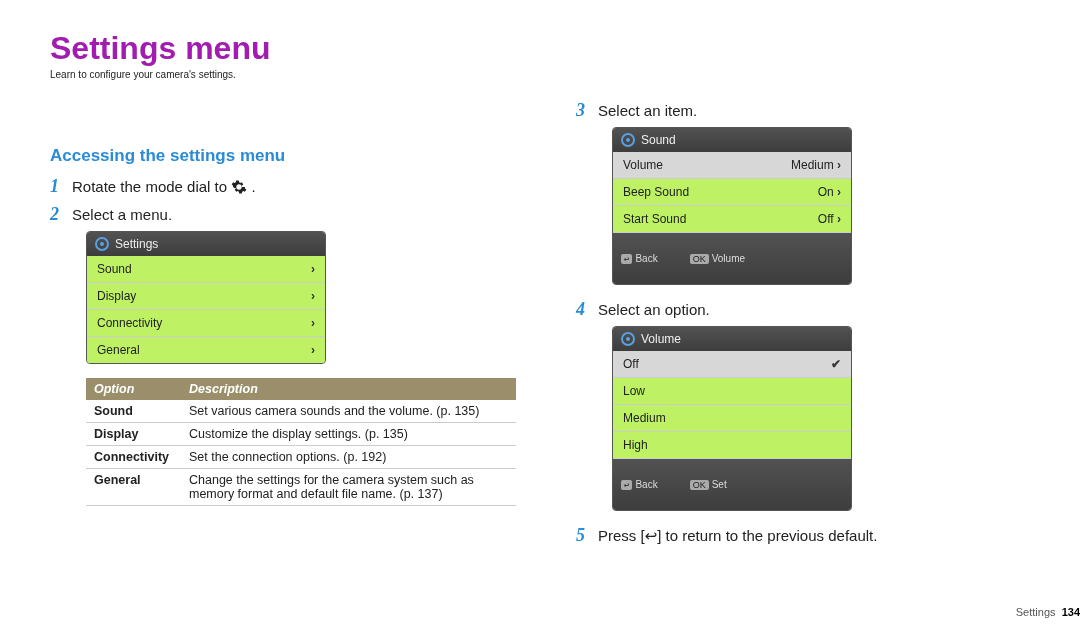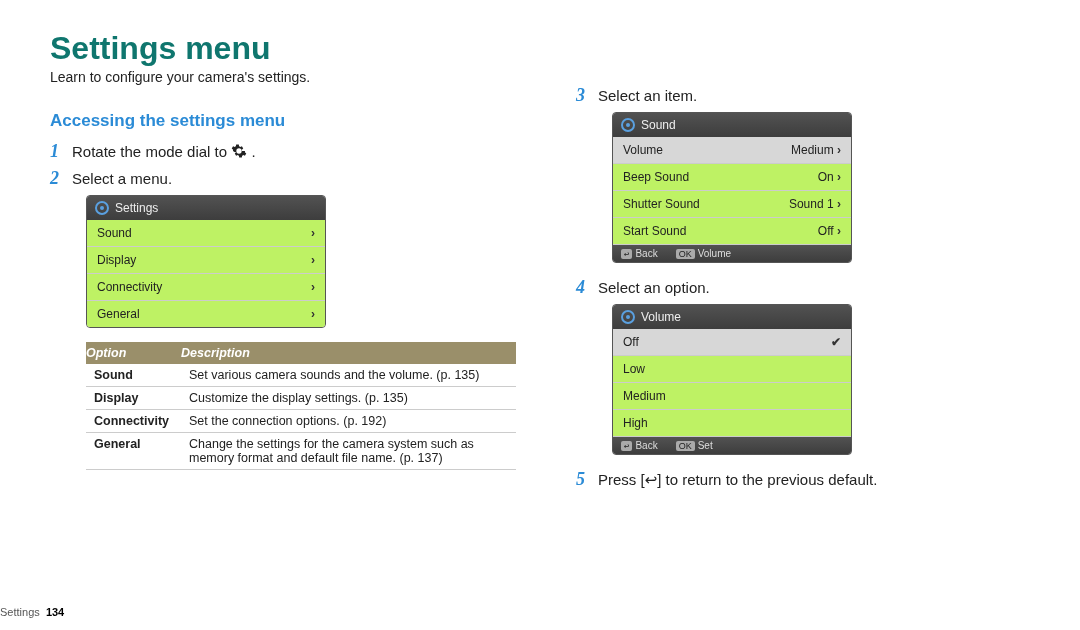--- a/index.html
+++ b/index.html
@@ -5,26 +5,26 @@
   * { box-sizing: border-box; margin: 0; padding: 0; }
   body {
     width: 1080px;
     height: 630px;
     font-family: "Segoe UI", Arial, sans-serif;
     color: #222;
     padding: 30px 50px 10px 50px;
     position: relative;
   }
   h1.page-title {
-    color: #0f766e;
+    color: #a21caf;
     font-size: 32px;
     font-weight: 700;
     margin-bottom: 2px;
   }
-  .subtitle { font-size: 14px; }
+  .subtitle { font-size: 10px; margin-bottom: 20px; }
   .columns { display: flex; gap: 60px; align-items: center; }
   .col { flex: 1; }
   h2.section-title { color: #2B8BD6; font-size: 17px; font-weight: 700; margin-bottom: 10px; }
   ol.steps { list-style: none; }
   ol.steps li { display: flex; align-items: baseline; margin-bottom: 6px; font-size: 15px; }
   .step-num { color: #2B8BD6; font-style: italic; font-weight: 600; font-size: 18px; width: 22px; font-family: Georgia, serif; }
   .gear-inline { display:inline-block; vertical-align: middle; }
 
   
   .screen {
@@ -53,32 +53,32 @@
     display:flex; justify-content:space-between; align-items:center;
     padding: 6px 10px; border-bottom: 1px solid #ccc; background:#bef264;
   }
   .screen-row.highlight { background:#d7d7d7; }
   .screen-row:last-child { border-bottom: none; }
   .chev { font-weight: bold; color:#333; }
   .check { font-weight: bold; color:#333; }
   .screen-footer {
     background: linear-gradient(#525252,#3d3d3d);
     color:#ddd; font-size:10px;
-    display:flex; gap:18px; padding:3px 8px;
+    display:flex; gap:32px; padding:20px 8px;
   }
   .kbd { background:#aaa; color:#222; border-radius:2px; padding:0 3px; font-size:9px; margin-right:3px; }
   .back-arrow-kbd { font-family: monospace; }
 
   
   table.opt { width: 430px; border-collapse: collapse; margin: 6px 0 0 36px; font-size: 12.5px; }
-  table.opt th { background:#9a8f6a; color:#fff; text-align:left; font-style: italic; font-weight:700; padding:4px 0; }
+  table.opt th { background:#9a8f6a; color:#fff; text-align:left; font-style: italic; font-weight:700; padding:4px 8px; }
   table.opt td { padding:4px 8px; border-bottom:1px solid #ccc; vertical-align: top; }
   table.opt td.name { font-weight:700; width:95px; }
 
-  .footer { position:absolute; bottom:12px; left:0; right:0; text-align:left; font-size:11px; color:#555; }
+  .footer { position:absolute; bottom:12px; left:0; right:0; text-align:right; font-size:11px; color:#555; }
   .footer .pg { font-weight:700; color:#000; }
 </style>
 </head>
 <body>
 
 <h1 class="page-title">Settings menu</h1>
 <p class="subtitle">Learn to configure your camera's settings.</p>
 
 <div class="columns">
 
@@ -167,24 +167,20 @@
       </div>
       <div class="screen-row highlight">
         <span>Volume</span>
         <span><span>Medium</span> <span class="chev">›</span></span>
       </div>
       <div class="screen-row">
         <span>Beep Sound</span>
         <span><span>On</span> <span class="chev">›</span></span>
       </div>
       <div class="screen-row">
-        <span>Shutter Sound</span>
-        <span><span>Sound 1</span> <span class="chev">›</span></span>
-      </div>
-      <div class="screen-row">
         <span>Start Sound</span>
         <span><span>Off</span> <span class="chev">›</span></span>
       </div>
       <div class="screen-footer">
         <span><span class="kbd back-arrow-kbd">↩</span><span>Back</span></span>
         <span><span class="kbd">OK</span><span>Volume</span></span>
       </div>
     </div>
 
     <ol class="steps">

